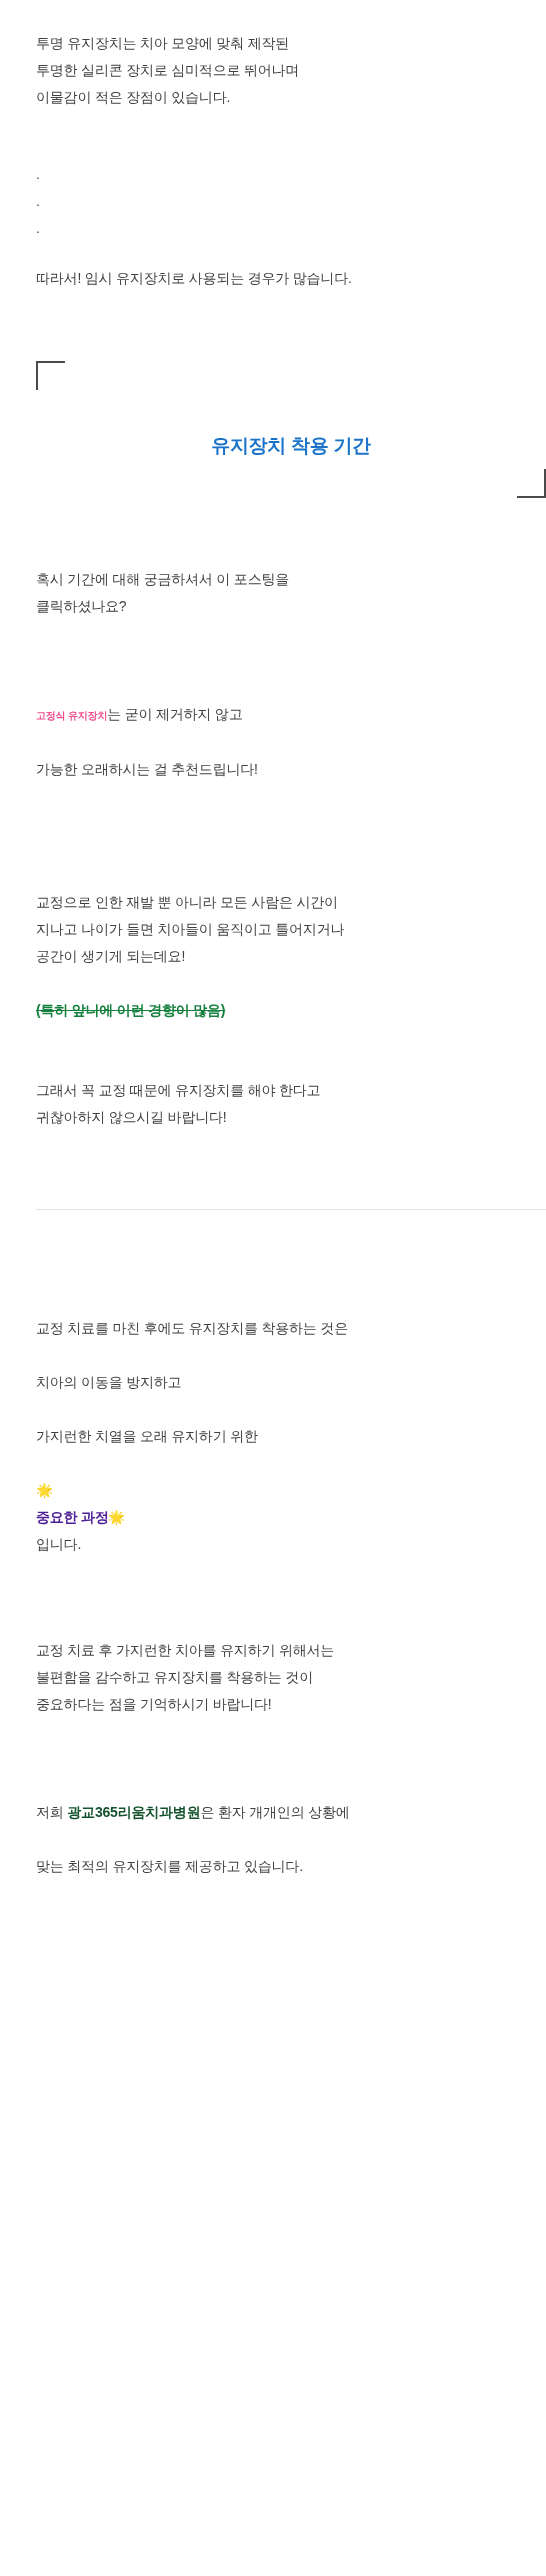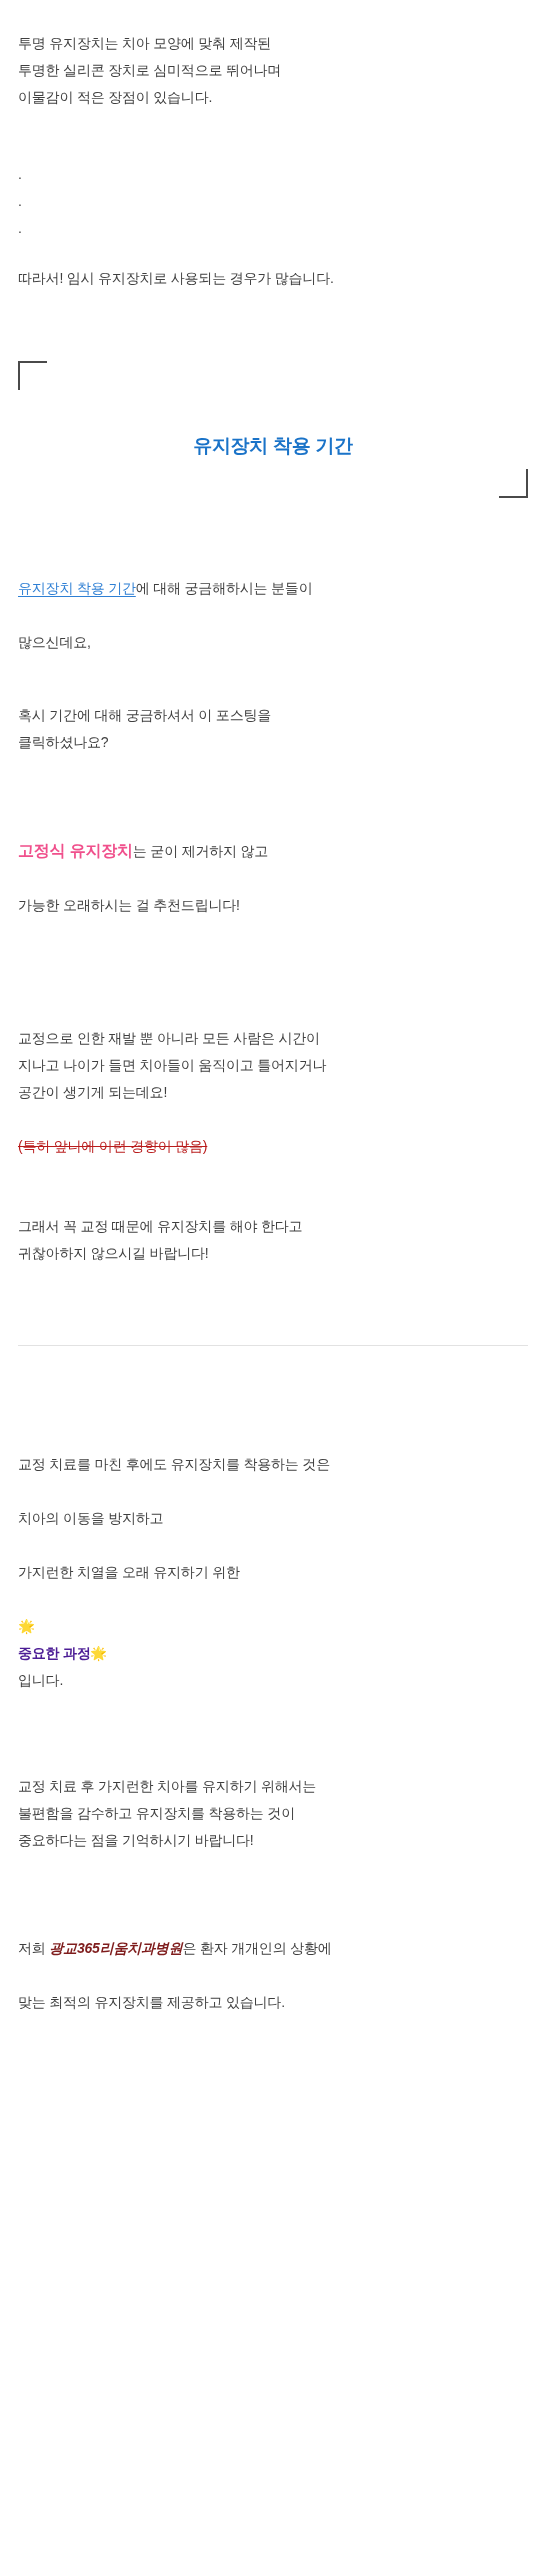--- a/index.html
+++ b/index.html
@@ -12,21 +12,21 @@
     min-height: 2576px;
     font-family: "Liberation Sans", sans-serif;
     color: #3b3b3b;
     -webkit-font-smoothing: antialiased;
   }
   .page {
     width: 546px;
     min-height: 2576px;
     position: relative;
     box-sizing: border-box;
-    padding: 0 18px;
+    padding: 0 36px;
   }
   .para {
     font-size: 14px;
     line-height: 27px;
     color: #3f3f3f;
     letter-spacing: -0.2px;
     white-space: pre-line;
   }
   .spacer-10 { height: 9px; }
   .spacer-20 { height: 18px; }
@@ -82,41 +82,41 @@
   }
 
   .link-underline {
     color: #2e7fd4;
     text-decoration: underline;
     text-underline-offset: 2.7px;
   }
   .pink-bold {
     color: #f0508c;
     font-weight: bold;
-    font-size: 16px;
+    font-size: 10px;
   }
   .strike {
     text-decoration: line-through;
-    color: #b91c1c;
+    color: #15803d;
+    font-weight: bold;
   }
   .hr {
     border: 0;
     border-top: 0.9px solid #e2e2e2;
     margin: 0;
     width: 510px;
   }
   .star { font-size: 13.7px; }
   .bold-pink-inline {
     color: #4c1d95;
     font-weight: bold;
   }
   .mag-bold {
-    color: #7f1d1d;
-    font-weight: bold;
-    font-style: italic;
+    color: #14532d;
+    font-weight: bold;
   }
 </style>
 </head>
 <body>
 
 <div class="page">
 
   <div class="top-pad"></div>
 
   <section>
@@ -136,24 +136,20 @@
 
   <section class="heading-block">
     <span class="corner tl"></span>
     <span class="corner br"></span>
     <h2 class="heading-text">유지장치 착용 기간</h2>
   </section>
 
   <div class="spacer-40"></div>
 
   <section>
-    <p class="para">
-      <a class="link-underline" href="#">유지장치 착용 기간</a><span>에 대해 궁금해하시는 분들이</span><br>
-      <span>많으신데요,</span>
-    </p>
     <div class="spacer-20"></div>
     <p class="para">혹시 기간에 대해 궁금하셔서 이 포스팅을
 클릭하셨나요?</p>
 
     <div class="spacer-28"></div>
 
     <p class="para">
       <span class="pink-bold">고정식 유지장치</span><span>는 굳이 제거하지 않고</span><br>
       <span>가능한 오래하시는 걸 추천드립니다!</span>
     </p>

